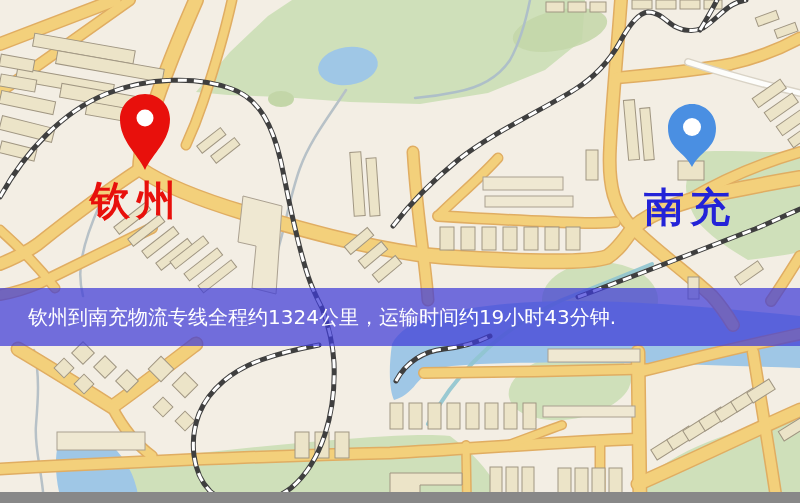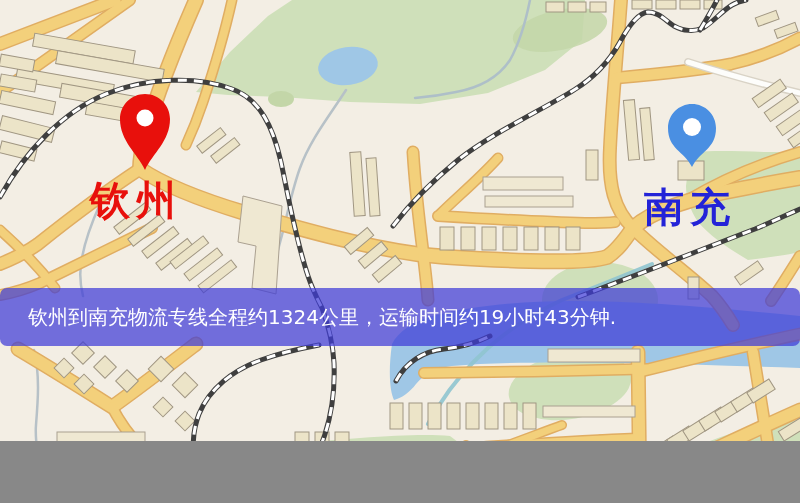--- a/index.html
+++ b/index.html
@@ -1,17 +1,17 @@
 <!DOCTYPE html>
 <html><head>
 <meta charset="utf-8">
 <style>
   html,body{margin:0;padding:0;background:#888;}
   .stage{
-    position:relative;width:800px;height:441px;overflow:hidden;
+    position:relative;width:800px;height:492px;overflow:hidden;
     font-family:"DejaVu Sans",sans-serif;
     background:#f3eee4;
   }
   .stage svg{position:absolute;left:0;top:0;}
   
   .casing{fill:none;stroke:#e0ad62;stroke-linecap:round;stroke-linejoin:round;}
   .road{fill:none;stroke:#f3d07b;stroke-linecap:round;stroke-linejoin:round;}
   .wcasing{fill:none;stroke:#d9d3c6;stroke-linecap:round;}
   .wroad{fill:none;stroke:#fdfdfb;stroke-linecap:round;}
   
@@ -28,21 +28,21 @@
   .stream3{fill:none;stroke:#8fc4cf;stroke-width:4;stroke-linecap:round;opacity:.9;}
 
   .city-label{position:absolute;font-size:40px;font-weight:600;letter-spacing:6px;line-height:1;white-space:nowrap;}
   .city-label.origin{left:90px;top:180px;color:#e8100c;}
   .city-label.dest{left:644px;top:187px;color:#2323d8;}
 
   .banner{
     position:absolute;left:0;top:288px;width:800px;height:58px;
     background:rgba(62,60,215,0.72);
     color:#ffffff;font-size:20px;line-height:58px;
-    padding-left:28px;box-sizing:border-box;white-space:nowrap;border-radius:7px;
+    padding-left:28px;box-sizing:border-box;white-space:nowrap;
   }
   .bottom-strip{
     position:absolute;left:0;top:497px;width:800px;height:6px;
     background:rgba(62,60,215,0.72);
   }
 </style>
 </head>
 <body>
 
 <div class="stage">

